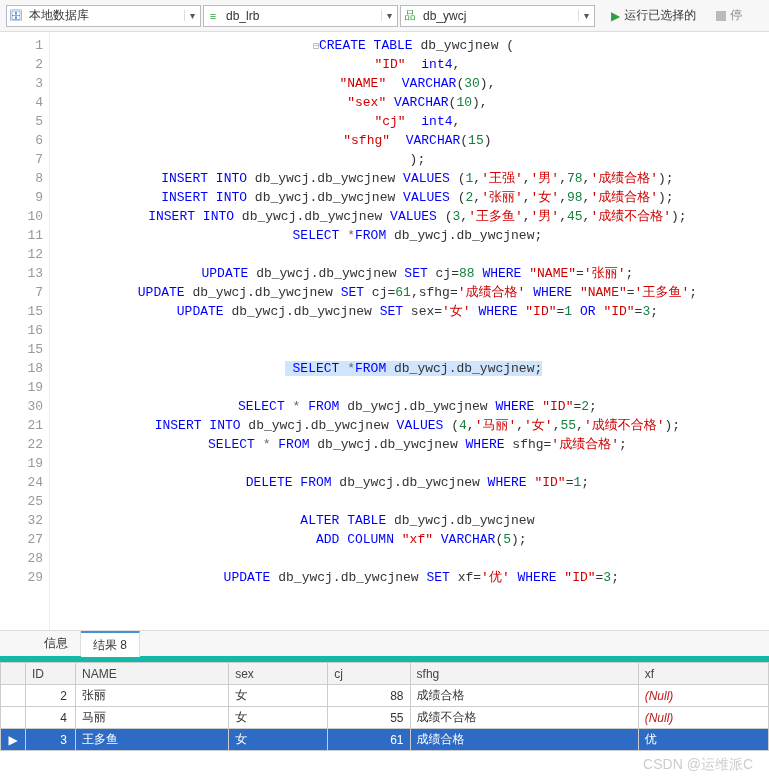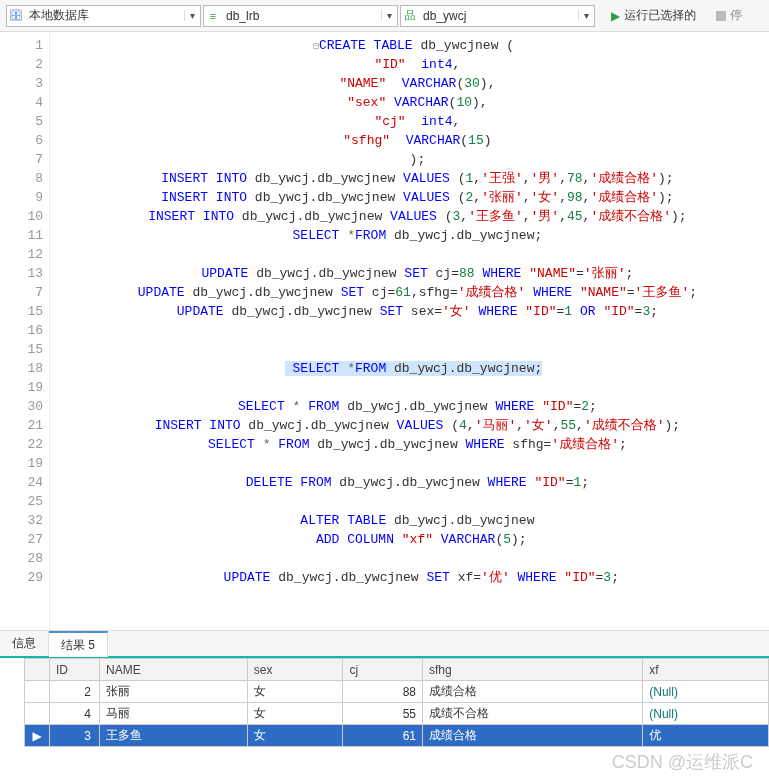--- a/index.html
+++ b/index.html
@@ -16,35 +16,35 @@
 .editor { display: flex; height: calc(100% - 32px - 148px); overflow: hidden; font-family: Consolas, "Courier New", monospace; font-size: 13px; line-height: 19px; }
 .gutter { width: 50px; background: #fff; border-right: 1px solid #eee; text-align: right; color: #999; padding: 4px 6px 0 0; }
 .gutter div { height: 19px; }
 .codewrap { flex: 1; padding: 4px 0 0 8px; white-space: pre; overflow: hidden; position: relative; text-align: center; }
 .code-line { height: 19px; }
 .hl { background: #d0e4fc; display: inline; }
 .kw-blue { color: #0000ff; }
 .kw-purple { color: #15803d; }
 .kw-red { color: #d00000; }
 .kw-gray { color: #666; }
-.tabs { display: flex; background: #f7f7f7; border-top: 1px solid #ddd; height: 26px; }
+.tabs { display: flex; background: #f7f7f7; border-top: 1px solid #ddd; height: 26px; padding-left: 32px; }
 .tab { padding: 4px 12px; border-right: 1px solid #ddd; cursor: pointer; }
 .tab.active { background: #fff; border-top: 2px solid #4a90d6; border-bottom: 1px solid #fff; margin-bottom: -1px; }
-.results { height: 122px; overflow: auto; border-top: 2px solid #14b8a6; padding-left: 24px; }
+.results { height: 122px; overflow: auto; border-top: 6px solid #14b8a6; }
 .rtable { border-collapse: collapse; width: 100%; }
 .rtable th, .rtable td { border: 1px solid #ccc; padding: 2px 6px; text-align: left; font-size: 12px; height: 22px; white-space: nowrap; }
 .rtable th { background: #f3f3f3; font-weight: normal; color: #444; }
 .rtable th.idcol { width: 50px; }
 .rtable td.idcell { text-align: right; background: #fff; padding-right: 8px; }
 .rtable tr.sel td { background: #2d6bc4; color: #fff; }
 .rtable tr.sel td.idcell { background: #2d6bc4; color: #fff; }
 .rowmark { display: inline-block; width: 12px; text-align: center; color: #2d6bc4; }
 .rtable tr.sel .rowmark { color: #fff; }
-.nullv { color: #0f766e; }
-.watermark { position: absolute; right: 16px; bottom: 4px; color: #ccc; font-size: 18px; pointer-events: none; }
+.nullv { color: #b91c1c; font-style: italic; }
+.watermark { position: absolute; right: 16px; bottom: 4px; color: #ccc; font-size: 14px; pointer-events: none; }
 .icon-db { color: #1565c0; }
 .icon-cyl { color: #2e9e3a; }
 .icon-hier { color: #2e9e3a; }
 </style>
 </head>
 <body>
 
 <div class="toolbar">
   <div class="combo">
     <span class="cicon icon-db">🗄</span>
@@ -101,21 +101,21 @@
       <div>32</div>
       <div>27</div>
       <div>28</div>
       <div>29</div>
     </div>
   <div class="codewrap" id="codewrap"><div class="code-line"><span style="color:#aaa;font-size:10px;">⊟</span><span class="kw-blue">CREATE</span> <span class="kw-blue">TABLE</span> db_ywcjnew (</div><div class="code-line"> <span class="kw-red">"ID"</span>  <span class="kw-blue">int4</span>,</div><div class="code-line"> <span class="kw-red">"NAME"</span>  <span class="kw-blue">VARCHAR</span>(<span class="kw-purple">30</span>),</div><div class="code-line"> <span class="kw-red">"sex"</span> <span class="kw-blue">VARCHAR</span>(<span class="kw-purple">10</span>),</div><div class="code-line"> <span class="kw-red">"cj"</span>  <span class="kw-blue">int4</span>,</div><div class="code-line"> <span class="kw-red">"sfhg"</span>  <span class="kw-blue">VARCHAR</span>(<span class="kw-purple">15</span>)</div><div class="code-line"> );</div><div class="code-line"> <span class="kw-blue">INSERT</span> <span class="kw-blue">INTO</span> db_ywcj.db_ywcjnew <span class="kw-blue">VALUES</span> (<span class="kw-purple">1</span>,<span class="kw-red">'王强'</span>,<span class="kw-red">'男'</span>,<span class="kw-purple">78</span>,<span class="kw-red">'成绩合格'</span>);</div><div class="code-line"> <span class="kw-blue">INSERT</span> <span class="kw-blue">INTO</span> db_ywcj.db_ywcjnew <span class="kw-blue">VALUES</span> (<span class="kw-purple">2</span>,<span class="kw-red">'张丽'</span>,<span class="kw-red">'女'</span>,<span class="kw-purple">98</span>,<span class="kw-red">'成绩合格'</span>);</div><div class="code-line"> <span class="kw-blue">INSERT</span> <span class="kw-blue">INTO</span> db_ywcj.db_ywcjnew <span class="kw-blue">VALUES</span> (<span class="kw-purple">3</span>,<span class="kw-red">'王多鱼'</span>,<span class="kw-red">'男'</span>,<span class="kw-purple">45</span>,<span class="kw-red">'成绩不合格'</span>);</div><div class="code-line"> <span class="kw-blue">SELECT</span> <span class="kw-gray">*</span><span class="kw-blue">FROM</span> db_ywcj.db_ywcjnew;</div><div class="code-line"></div><div class="code-line"> <span class="kw-blue">UPDATE</span> db_ywcj.db_ywcjnew <span class="kw-blue">SET</span> cj=<span class="kw-purple">88</span> <span class="kw-blue">WHERE</span> <span class="kw-red">"NAME"</span>=<span class="kw-red">'张丽'</span>;</div><div class="code-line"> <span class="kw-blue">UPDATE</span> db_ywcj.db_ywcjnew <span class="kw-blue">SET</span> cj=<span class="kw-purple">61</span>,sfhg=<span class="kw-red">'成绩合格'</span> <span class="kw-blue">WHERE</span> <span class="kw-red">"NAME"</span>=<span class="kw-red">'王多鱼'</span>;</div><div class="code-line"> <span class="kw-blue">UPDATE</span> db_ywcj.db_ywcjnew <span class="kw-blue">SET</span> sex=<span class="kw-red">'女'</span> <span class="kw-blue">WHERE</span> <span class="kw-red">"ID"</span>=<span class="kw-purple">1</span> <span class="kw-blue">OR</span> <span class="kw-red">"ID"</span>=<span class="kw-purple">3</span>;</div><div class="code-line"></div><div class="code-line"></div><div class="code-line"><span class="hl"> <span class="kw-blue">SELECT</span> <span class="kw-gray">*</span><span class="kw-blue">FROM</span> db_ywcj.db_ywcjnew;</span></div><div class="code-line"></div><div class="code-line"> <span class="kw-blue">SELECT</span> <span class="kw-gray">*</span> <span class="kw-blue">FROM</span> db_ywcj.db_ywcjnew <span class="kw-blue">WHERE</span> <span class="kw-red">"ID"</span>=<span class="kw-purple">2</span>;</div><div class="code-line"> <span class="kw-blue">INSERT</span> <span class="kw-blue">INTO</span> db_ywcj.db_ywcjnew <span class="kw-blue">VALUES</span> (<span class="kw-purple">4</span>,<span class="kw-red">'马丽'</span>,<span class="kw-red">'女'</span>,<span class="kw-purple">55</span>,<span class="kw-red">'成绩不合格'</span>);</div><div class="code-line"> <span class="kw-blue">SELECT</span> <span class="kw-gray">*</span> <span class="kw-blue">FROM</span> db_ywcj.db_ywcjnew <span class="kw-blue">WHERE</span> sfhg=<span class="kw-red">'成绩合格'</span>;</div><div class="code-line"></div><div class="code-line"> <span class="kw-blue">DELETE</span> <span class="kw-blue">FROM</span> db_ywcj.db_ywcjnew <span class="kw-blue">WHERE</span> <span class="kw-red">"ID"</span>=<span class="kw-purple">1</span>;</div><div class="code-line"></div><div class="code-line"> <span class="kw-blue">ALTER</span> <span class="kw-blue">TABLE</span> db_ywcj.db_ywcjnew</div><div class="code-line">  <span class="kw-blue">ADD</span> <span class="kw-blue">COLUMN</span> <span class="kw-red">"xf"</span> <span class="kw-blue">VARCHAR</span>(<span class="kw-purple">5</span>);</div><div class="code-line"></div><div class="code-line">  <span class="kw-blue">UPDATE</span> db_ywcj.db_ywcjnew <span class="kw-blue">SET</span> xf=<span class="kw-red">'优'</span> <span class="kw-blue">WHERE</span> <span class="kw-red">"ID"</span>=<span class="kw-purple">3</span>;</div></div>
 </div>
 
 <div class="tabs">
   <div class="tab">信息</div>
-  <div class="tab active">结果 5</div>
+  <div class="tab active">结果 8</div>
 </div>
 
 <div class="results">
   <table class="rtable">
     <thead>
       <tr id="hdrrow">
           <th style="width: 18px;"></th>
           <th class="idcol">ID</th>
           <th>NAME</th>
           <th>sex</th>

